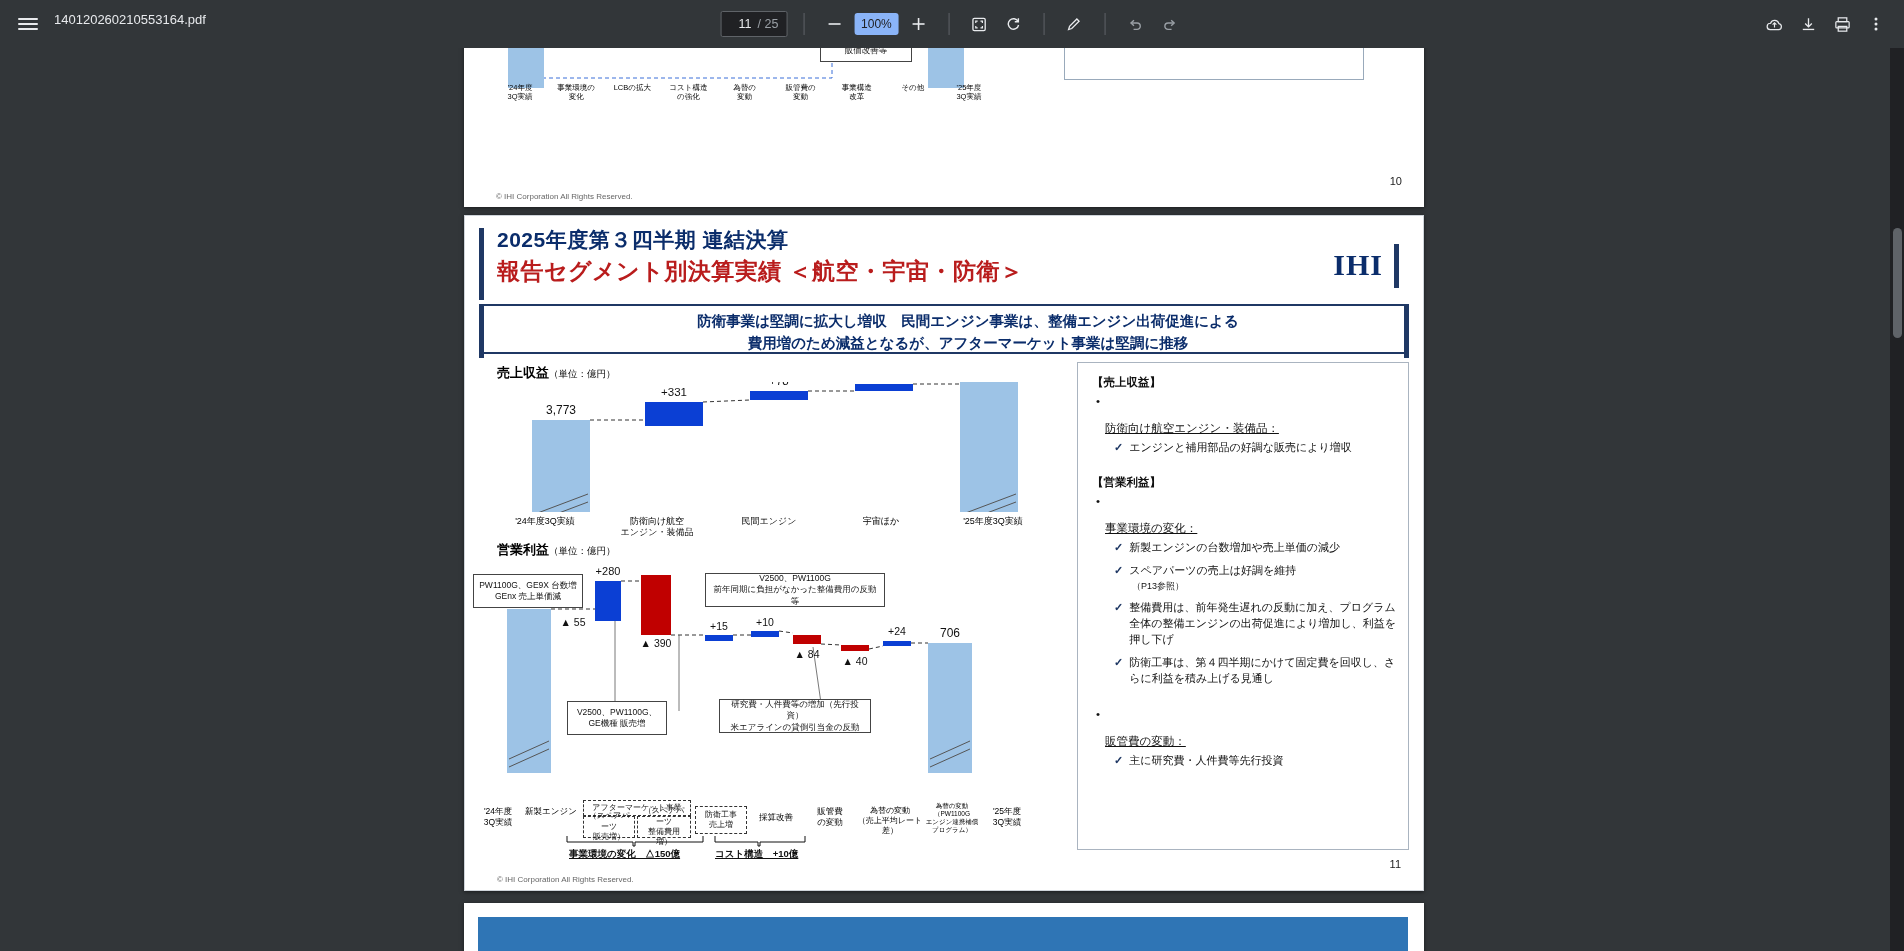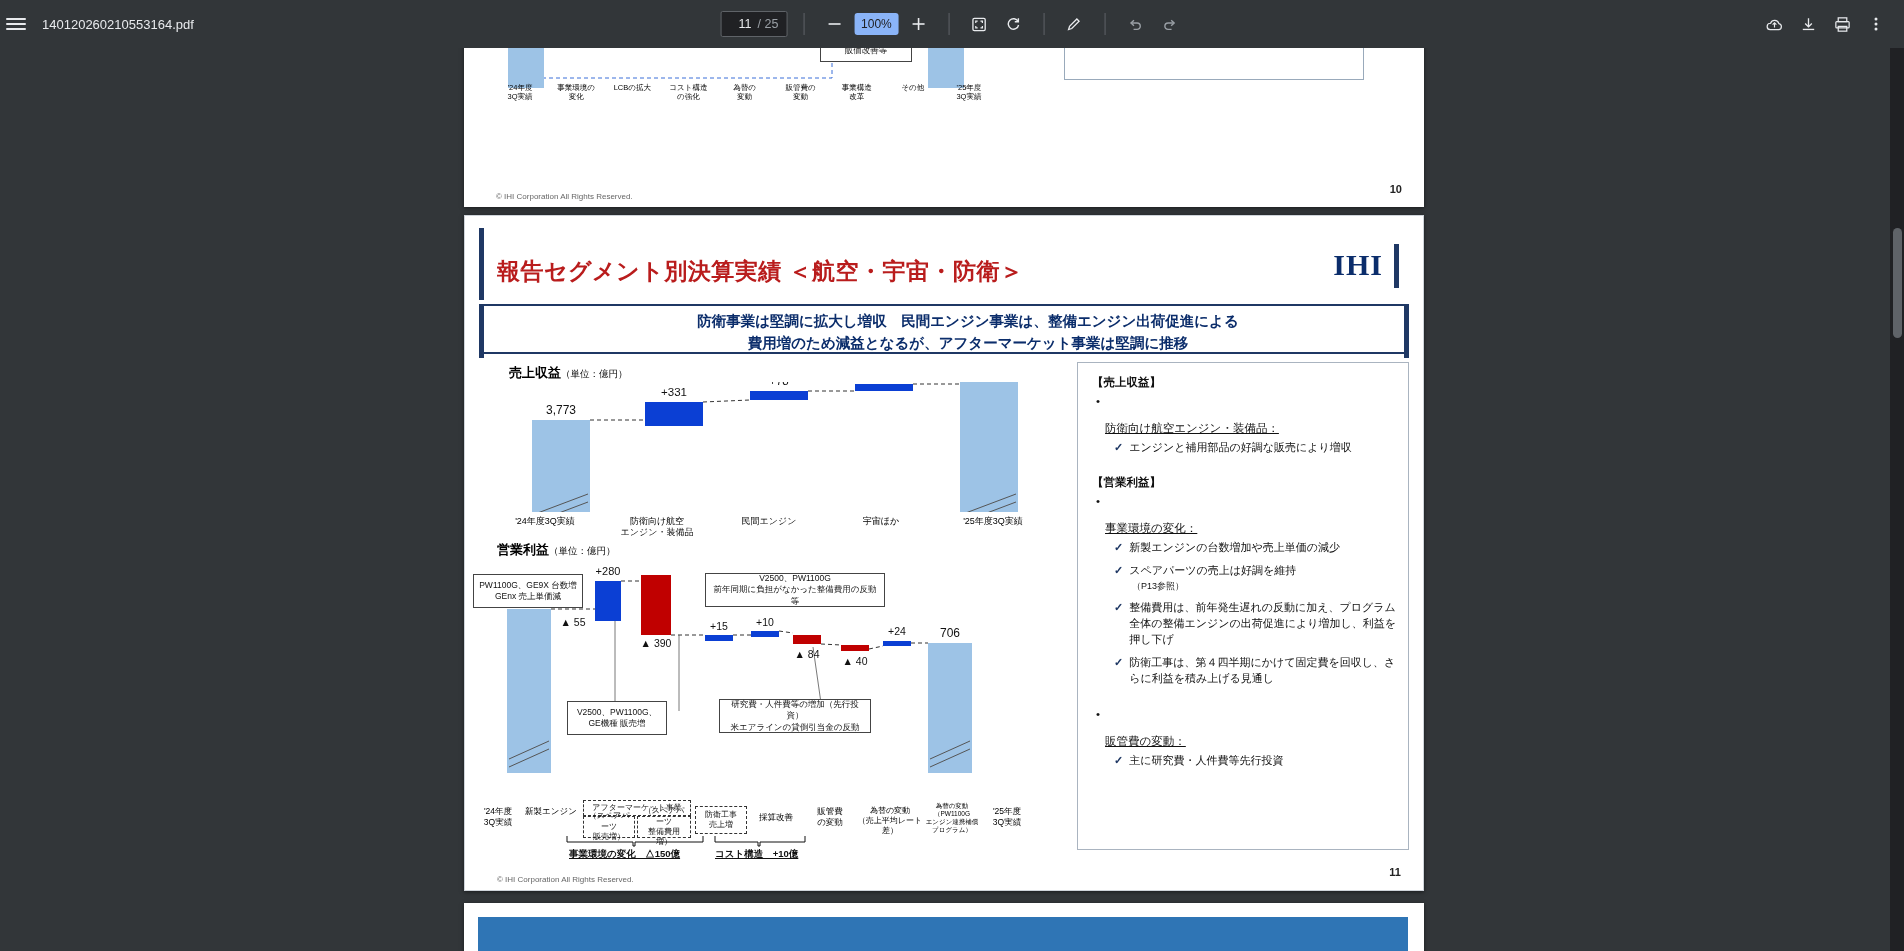--- a/index.html
+++ b/index.html
@@ -9,21 +9,21 @@
     background: #323639;
     font-family: "Liberation Sans", sans-serif;
     overflow: hidden;
   }
   
   .toolbar {
     position: absolute; top: 0; left: 0; width: 1904px; height: 48px;
     background: #323639; color: #e8eaed;
     display: flex; align-items: center;
   }
-  .tb-left { display: flex; align-items: center; gap: 14px; padding-left: 4px; }
+  .tb-left { display: flex; align-items: flex-start; gap: 14px; padding-left: 16px; }
   .hamburger { width: 24px; height: 24px; position: relative; cursor: pointer; }
   .hamburger span {
     position: absolute; left: 2px; width: 20px; height: 2px; background: #e8eaed; border-radius: 1px;
   }
   .hamburger span:nth-child(1) { top: 6px; }
   .hamburger span:nth-child(2) { top: 11px; }
   .hamburger span:nth-child(3) { top: 16px; }
   .doc-title { font-size: 13px; color: #e8eaed; white-space: nowrap; }
   .tb-center {
     position: absolute; left: 50%; transform: translateX(-50%);
@@ -80,22 +80,22 @@
   
   .page-main { top: 167px; height: 676px; }
   
   .page-next { top: 855px; height: 60px; }
 
   .page-footer {
     position: absolute; left: 32px; bottom: 6px;
     font-size: 8px; color: #666;
   }
   .page-number {
-    position: absolute; right: 22px; bottom: 12px;
-    font-size: 11px; color: #222; font-weight: bold;
+    position: absolute; right: 22px; bottom: 20px;
+    font-size: 11px; color: #222;
   }
 
   
   .p10-chart {
     position: absolute; left: 28px; top: 0px; width: 500px; height: 100px;
   }
   .p10-axis {
     position: absolute; left: 28px; top: 95px; width: 505px;
     display: flex; font-size: 7.5px; color: #000; text-align: center;
   }
@@ -320,32 +320,33 @@
     </div>
 
     <div class="page-footer">© IHI Corporation All Rights Reserved.</div>
     <div class="page-number">10</div>
   </div>
 
   <div class="page page-main">
     <div class="slide">
 
       <div class="slide-leftbar"></div>
+      <div class="slide-title1">2025年度第３四半期 連結決算</div>
       <div class="slide-title2">報告セグメント別決算実績 ＜航空・宇宙・防衛＞</div>
       <div class="ihi-logo">IHI</div>
       <div class="ihi-bar"></div>
 
       <div class="headline-box">
         <div class="bar-l"></div>
         <div class="bar-r"></div>
         <div class="headline-1">防衛事業は堅調に拡大し増収　民間エンジン事業は、整備エンジン出荷促進による</div>
         <div class="headline-2">費用増のため減益となるが、アフターマーケット事業は堅調に推移</div>
       </div>
 
-      <div class="sec-label" style="left:44px; top:148px; font-size:13px;">
+      <div class="sec-label" style="left:32px; top:148px; font-size:13px;">
         <span>売上収益</span><span class="sec-unit">（単位：億円）</span>
       </div>
 
       <svg class="chart-wrap" style="left:24px; top:166px; width:560px; height:130px;" viewBox="0 0 560 130" preserveAspectRatio="none">
 
         <text x="72" y="32" font-size="12" text-anchor="middle" fill="#111" font-family="Liberation Sans">3,773</text>
         <text x="185" y="14" font-size="11.5" text-anchor="middle" fill="#111" font-family="Liberation Sans">+331</text>
         <text x="290" y="3" font-size="11.5" text-anchor="middle" fill="#111" font-family="Liberation Sans">+78</text>
         <text x="395" y="-4" font-size="11.5" text-anchor="middle" fill="#111" font-family="Liberation Sans">+54</text>
         <text x="500" y="-8" font-size="12" text-anchor="middle" fill="#111" font-family="Liberation Sans">4,238</text>

